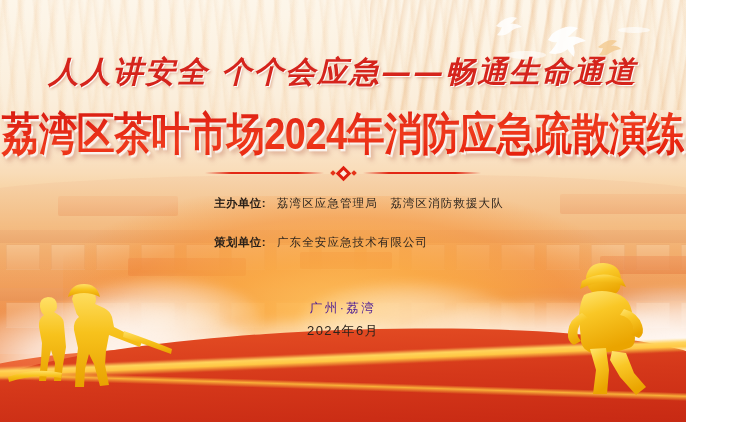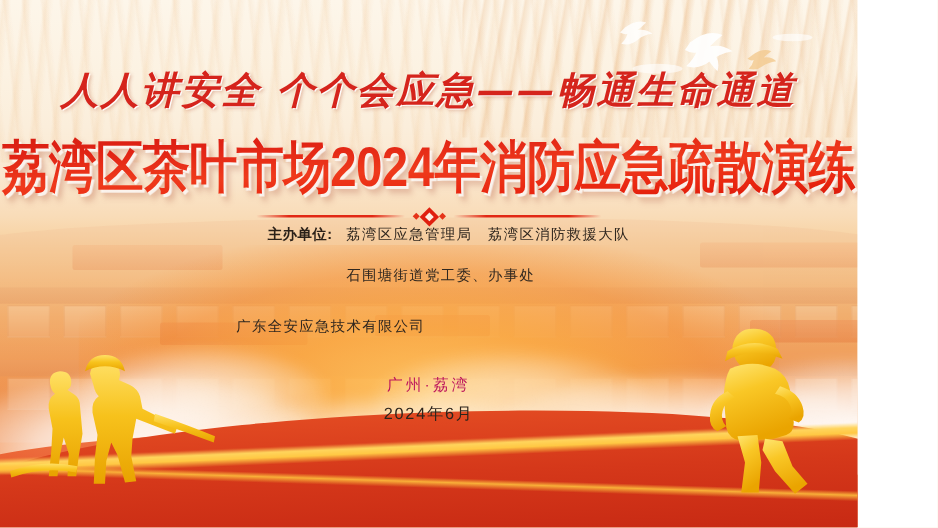--- a/index.html
+++ b/index.html
@@ -234,21 +234,21 @@
     width:11px; height:11px; background:#e01f0f; transform:rotate(45deg);
     position:relative;
   }
   .divider .d-lg::after {
     content:""; position:absolute; inset:3px;
     background:#fdeee2;
   }
 
   
   .orgs {
-    position:absolute; left:0; right:0; top:164px;
+    position:absolute; left:0; right:0; top:180px;
     display:flex; flex-direction:column; align-items:center;
   }
   .org-row {
     display:flex; align-items:baseline;
     width:330px;
   }
   .org-label {
     flex:0 0 88px;
     text-align:right;
     font-size:11.5px;
@@ -270,21 +270,21 @@
   .org-row.cont .org-label { visibility:hidden; }
   .org-row { margin-bottom:4px; }
   .org-row.cont { margin-top:-2px; margin-bottom:6px; }
 
   
   .footer {
     position:absolute; left:0; right:0; top:300px;
     text-align:center;
   }
   .footer .place {
-    font-size:12.5px; color:#be185d; letter-spacing:2.5px; font-weight:400;
+    font-size:12.5px; color:#4c1d95; letter-spacing:2.5px; font-weight:400;
     margin-bottom:5px;
   }
   .footer .date {
     font-size:13px; color:#2c241c; letter-spacing:1.4px; font-weight:400;
   }
 </style>
 </head>
 <body>
 
 <div id="poster">
@@ -442,27 +442,24 @@
         <div class="d-sm"></div>
       </div>
       <div class="line"></div>
     </div>
 
     <div class="orgs">
       <div class="org-row">
         <div class="org-label">主办单位:</div>
         <div class="org-value">荔湾区应急管理局　荔湾区消防救援大队</div>
       </div>
-      <div class="org-row cont">
-        <div class="org-label">主办单位:</div>
-        <div class="org-value">石围塘街道党工委、办事处</div>
-      </div>
       <div class="org-row">
       </div>
       <div class="org-row">
+        <div class="org-label">策划单位:</div>
         <div class="org-value">广东全安应急技术有限公司</div>
       </div>
     </div>
 
     <div class="footer">
       <div class="place">广州·荔湾</div>
       <div class="date">2024年6月</div>
     </div>
 
   </div>

